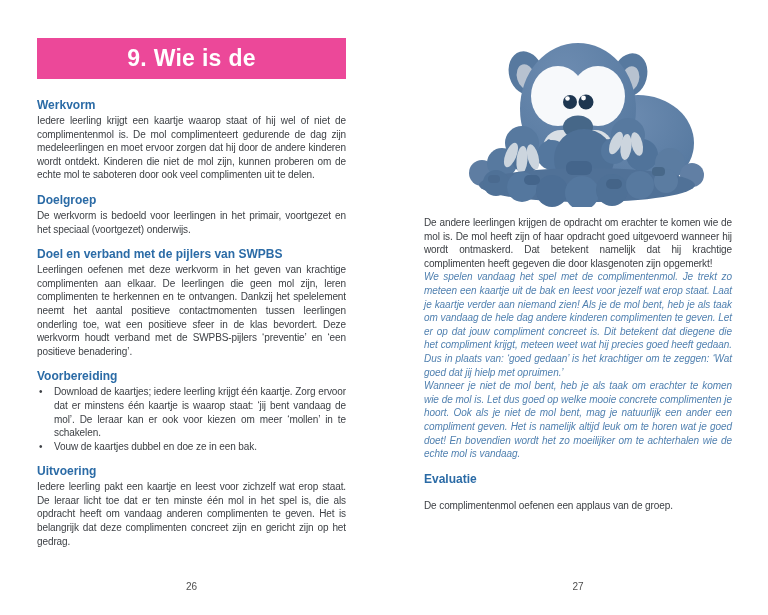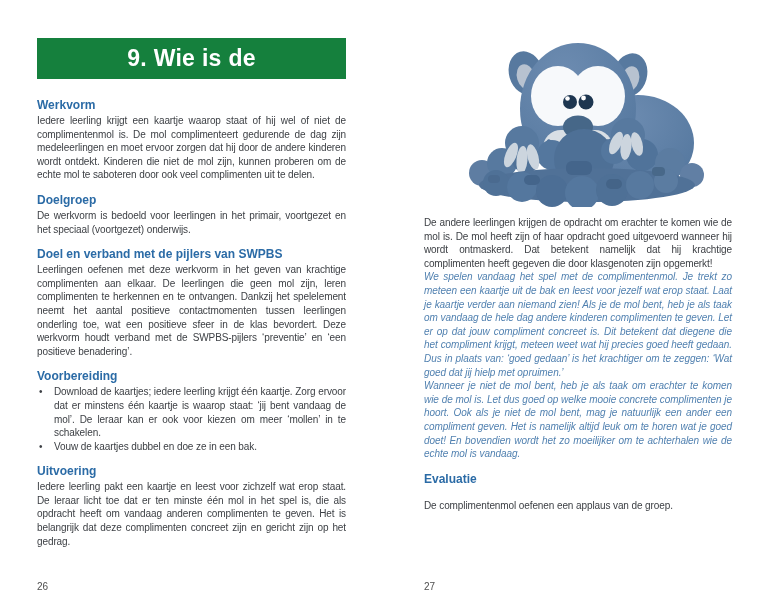--- a/index.html
+++ b/index.html
@@ -6,21 +6,21 @@
   body{
     width:768px;height:615px;background:#ffffff;position:relative;overflow:hidden;
     font-family:"Liberation Sans", sans-serif;
     -webkit-font-smoothing:antialiased;
   }
   .col{position:absolute;top:0;}
   .col-left{left:37px;width:309px;}
   .col-right{left:424px;width:308px;}
 
   .title-box{
-    margin-top:38px;background:#15803d;color:#ffffff;text-align:center;
+    margin-top:38px;background:#ec4899;color:#ffffff;text-align:center;
     font-weight:bold;padding:8px 4px 9px;letter-spacing:.3px;
   }
   .title-box .tl{display:block;font-size:23px;line-height:24px;}
 
   h3.sec{
     color:#2b6ba6;font-size:12px;line-height:14px;font-weight:bold;
     margin:11px 0 2px 0;
   }
   h3.sec.first{margin-top:19px;}
 
@@ -43,21 +43,21 @@
 
   p.intro{margin-top:9px;}
   .script p{
     font-size:10px;line-height:13.6px;letter-spacing:-0.05px;
     color:#5181b0;font-style:italic;text-align:justify;margin:0;
   }
   .script p.gap{margin-top:0;}
   p.closing{margin-top:13px;}
 
   .pagenum{
-    position:absolute;top:581px;font-size:10px;color:#4f4f4f;
+    position:absolute;top:581px;font-size:10px;color:#4f4f4f;text-align:center;
   }
   .pagenum.pl{left:37px;width:309px;}
   .pagenum.pr{left:424px;width:308px;}
 </style>
 </head>
 <body>
 
 <div class="col col-left">
   <div class="title-box">
     <span class="tl">9. Wie is de</span>

